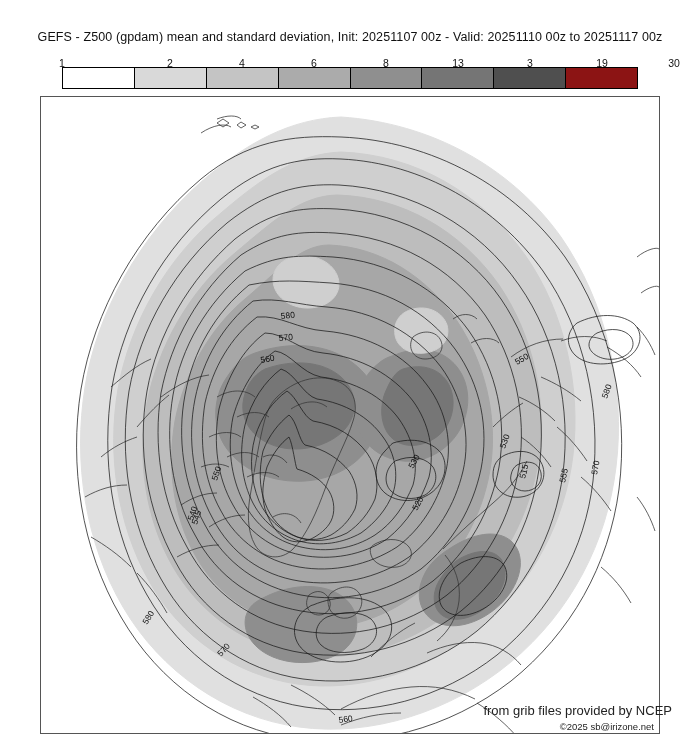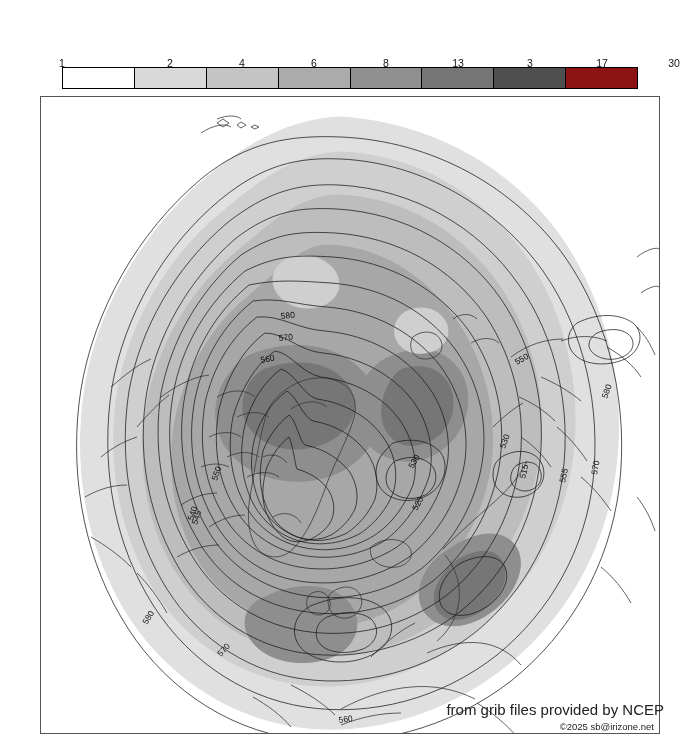--- a/index.html
+++ b/index.html
@@ -18,41 +18,42 @@
   .cbar div{flex:1 1 auto;height:100%;border-right:1px solid #000;}
   .cbar div:last-child{border-right:none;}
   .cticks{position:absolute;left:0;top:0;width:620px;height:12px;}
   .cticks span{position:absolute;top:0;transform:translateX(-50%);font-size:10.5px;color:#111;}
 
   
   .mapframe{position:absolute;left:40px;top:96px;width:620px;height:638px;
             border:1px solid #555;box-sizing:border-box;background:#fff;overflow:hidden;}
   .mapframe svg{display:block;}
 
-  .credit-a{position:absolute;right:36px;bottom:30px;font-size:15px;color:#222;}
+  .credit-a{position:absolute;right:28px;bottom:30px;font-size:13px;color:#222;}
   .credit-b{position:absolute;right:46px;bottom:16px;font-size:9.5px;color:#222;margin-left:22px;}
 
   .clabel{font-size:8.5px;fill:#111;font-family:"Liberation Sans",sans-serif;}
 </style>
 </head>
 <body>
 
 <div id="page">
 
+  <div class="title">GEFS - Z500 (gpdam) mean and standard deviation, Init: 20251107 00z - Valid: 20251110 00z to 20251117 00z</div>
 
   <div class="cbar-wrap">
     <div class="cticks">
       <span style="left:22px">1</span>
       <span style="left:130px">2</span>
       <span style="left:202px">4</span>
       <span style="left:274px">6</span>
       <span style="left:346px">8</span>
       <span style="left:418px">13</span>
       <span style="left:490px">3</span>
-      <span style="left:562px">17</span>
+      <span style="left:562px">19</span>
       <span style="left:634px">30</span>
     </div>
     <div class="cbar">
       <div style="background:#ffffff"></div>
       <div style="background:#d9d9d9"></div>
       <div style="background:#c4c4c4"></div>
       <div style="background:#ababab"></div>
       <div style="background:#8f8f8f"></div>
       <div style="background:#757575"></div>
       <div style="background:#4f4f4f"></div>

